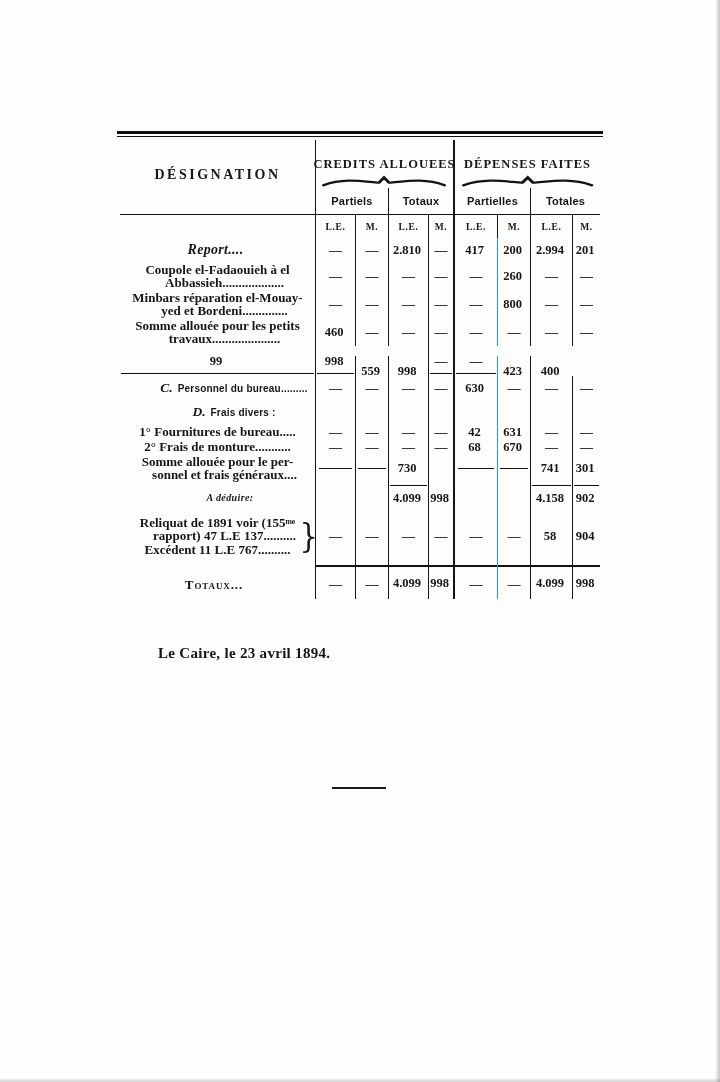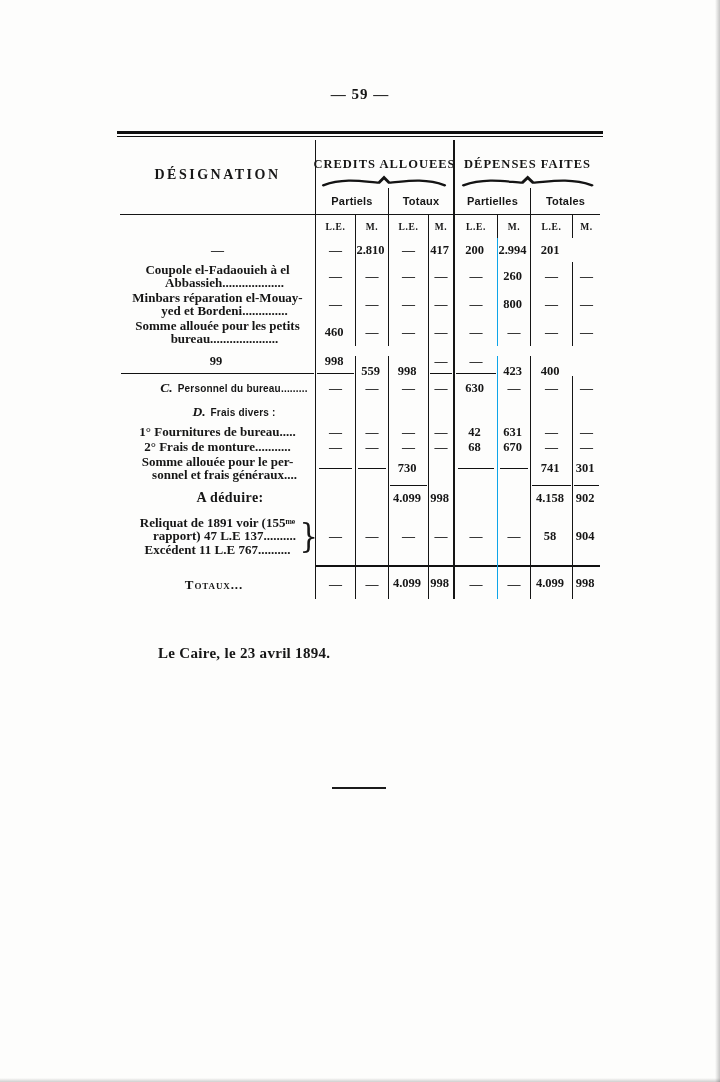--- a/index.html
+++ b/index.html
@@ -58,21 +58,21 @@
   .des{flex-direction:column;justify-content:center;align-items:stretch;padding:0 2px 0 1px;border-left:none!important;}
   .des.rel{position:relative;}
   .line{font:700 13px "Liberation Serif",serif;line-height:13.5px;color:#161616;}
   .l1j{text-align:justify;text-align-last:justify;padding-left:1px;}
   .l1{padding-left:1px;}
   .l2{padding-left:15px;}
   .report-l{text-align:right;font-style:italic;font-size:14px;padding-right:3px;letter-spacing:0.3px;}
   .secwrap{padding-left:34px;white-space:nowrap;text-align:right;}
   .prefix{font:italic 700 13.5px "Liberation Serif",serif;margin-right:5px;}
   .seclabel{font:700 10px "Liberation Sans",sans-serif;letter-spacing:0.2px;}
-  .deduire-l{font-size:14px;padding-left:26px;letter-spacing:0.4px;}
+  .deduire-l{font-style:italic;font-size:10px;padding-left:26px;letter-spacing:0.4px;}
   .totaux-l{text-align:left;padding-right:6px;font-variant:small-caps;letter-spacing:0.9px;margin-top:11px;}
   .num{justify-content:flex-end;padding-right:3px;font:700 12.5px "Liberation Serif",serif;}
   .dash{font:700 13px "Liberation Serif",serif;}
   .sumbot::after{content:"";position:absolute;left:1px;right:1px;bottom:2px;border-bottom:1.8px solid #111;}
   .sumtop::before{content:"";position:absolute;left:1px;right:1px;top:2px;border-top:1.8px solid #111;}
   .low{transform:translateY(10px);}
   .rl{width:86%;border-top:1.9px solid #111;height:0;}
   .heavytop{padding-top:9px;}
   .heavytop::before{content:"";position:absolute;top:6px;left:0;right:0;border-top:2.5px solid #111;}
   .bigbrace{position:absolute;right:-3px;top:3px;font:400 29px "DejaVu Serif",serif;
@@ -84,21 +84,20 @@
   .endrule{position:absolute;left:332px;top:787px;width:54px;border-top:2.6px solid #1b1b1b;}
   .edge-r{position:absolute;right:0;top:0;bottom:0;width:5px;
           background:linear-gradient(to right,rgba(0,0,0,0),rgba(0,0,0,0.22));}
   .edge-b{position:absolute;left:0;right:0;bottom:0;height:4px;
           background:linear-gradient(to bottom,rgba(0,0,0,0),rgba(0,0,0,0.18));}
 </style>
 </head>
 <body>
 
 <div class="page">
-  <div class="pagenum">— 59 —</div>
 
   <div class="tablewrap">
     <div class="dbl-rule"></div>
     <div class="cols header">
       <div class="h-des">DÉSIGNATION</div>
       <div class="h-group g1">
         <div class="h-gtitle">CREDITS ALLOUEES</div>
         <svg class="brace" viewBox="0 0 100 14" preserveAspectRatio="none">
             <path d="M2,12 C20,2 38,9 46,9 L50,3 L54,9 C62,9 80,2 98,12"></path>
           </svg>
@@ -119,20 +118,23 @@
         <div class="h-unit" style="grid-area: 3 / 3; border-left: 1px solid rgb(21, 21, 21);">M.</div>
         <div class="h-unit" style="grid-area: 3 / 4; border-left: 1.6px solid rgb(21, 21, 21);">L.E.</div>
         <div class="h-unit" style="grid-area: 3 / 5; border-left: 1px solid rgb(21, 21, 21);">M.</div>
         <div class="h-unit" style="grid-area: 3 / 6; border-left: 2.2px solid rgb(21, 21, 21);">L.E.</div>
         <div class="h-unit" style="grid-area: 3 / 7; border-left: 1px solid rgb(21, 21, 21);">M.</div>
         <div class="h-unit" style="grid-area: 3 / 8; border-left: 1.6px solid rgb(21, 21, 21);">L.E.</div>
         <div class="h-unit" style="grid-area: 3 / 9; border-left: 1px solid rgb(21, 21, 21);">M.</div>
       </div>
     <div class="t-body">
         <div class="t-row cols">
+          <div class="cell des">
+            <div class="line report-l">Report....</div>
+          </div>
           <div class="cell val dash">—</div>
           <div class="cell val dash">—</div>
           <div class="cell val num">2.810</div>
           <div class="cell val dash">—</div>
           <div class="cell val num">417</div>
           <div class="cell val num">200</div>
           <div class="cell val num">2.994</div>
           <div class="cell val num">201</div>
         </div>
         <div class="t-row cols">
@@ -159,21 +161,21 @@
           <div class="cell val dash">—</div>
           <div class="cell val dash">—</div>
           <div class="cell val dash">—</div>
           <div class="cell val num">800</div>
           <div class="cell val dash">—</div>
           <div class="cell val dash">—</div>
         </div>
         <div class="t-row cols">
           <div class="cell des">
             <div class="line l1j">Somme allouée pour les petits</div>
-            <div class="line l2">bureau.....................</div>
+            <div class="line l2">travaux.....................</div>
           </div>
           <div class="cell val num">460</div>
           <div class="cell val dash">—</div>
           <div class="cell val dash">—</div>
           <div class="cell val dash">—</div>
           <div class="cell val dash">—</div>
           <div class="cell val dash">—</div>
           <div class="cell val dash">—</div>
           <div class="cell val dash">—</div>
         </div>

